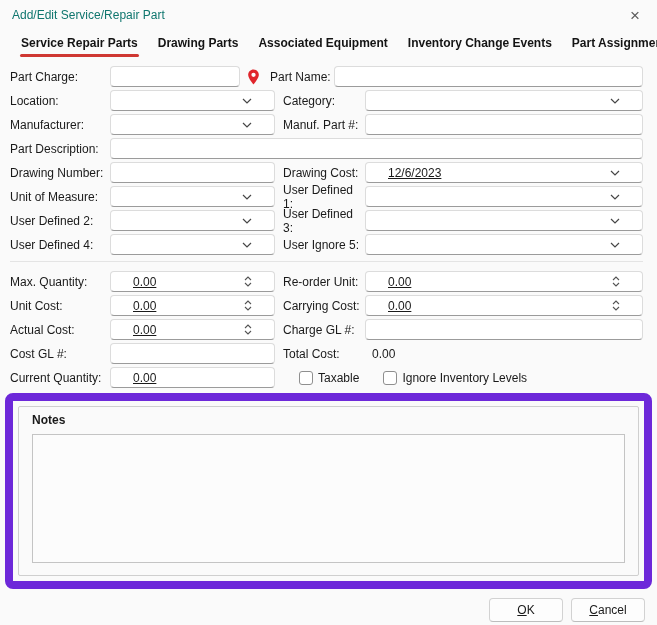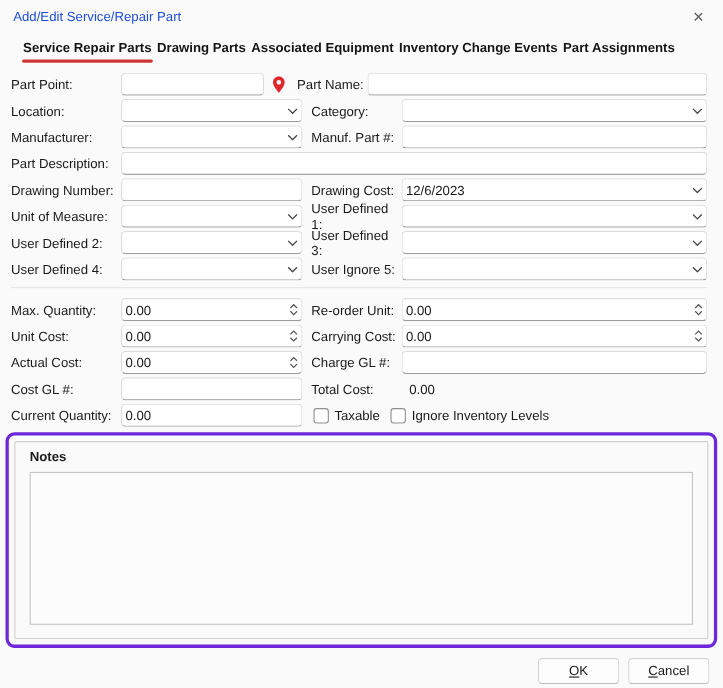--- a/index.html
+++ b/index.html
@@ -3,52 +3,52 @@
 <meta charset="utf-8">
 <style>
   * { box-sizing: border-box; margin: 0; padding: 0; }
   html,body { width: 657px; height: 625px; overflow: hidden; }
   body {
     font-family: "Liberation Sans", "DejaVu Sans", sans-serif;
     font-size: 12px; color: #1a1a1a; background: #fafafa;
   }
   
   .titlebar { height: 30px; display: flex; align-items: center; justify-content: space-between; padding: 0 14px 0 12px; }
-  .title { color: #1d4ed8; font-size: 12px; }
+  .title { color: #0f766e; font-size: 12px; }
   .close { color: #5d5d5d; font-size: 17px; line-height: 17px; cursor: default; padding: 0 3px; }
   
-  .tabs { display: flex; gap: 3px; padding: 4px 20px 0; height: 28px; align-items: flex-start; }
+  .tabs { display: flex; gap: 18px; padding: 4px 20px 0; height: 28px; align-items: flex-start; }
   .tab { position: relative; font-weight: 600; padding: 2px 1px 9px; color: #141414; white-space: nowrap; }
   .tab.active { font-weight: 700; }
   .tab.active::after { content: ""; position: absolute; left: 0; right: 0; bottom: 2px; height: 3px; background: #cf3732; border-radius: 2px; }
   
   .form { padding: 8px 14px 0 10px; }
   .row { display: flex; align-items: center; height: 21px; margin-bottom: 3px; }
   .lbl1 { width: 100px; flex: none; }
   .lbl2 { width: 82px; flex: none; margin-left: 8px; }
   .lblPN { width: 64px; flex: none; margin-left: 4px; }
   .w1 { width: 165px; flex: none; }
   .wPart { width: 130px; flex: none; }
   .grow { flex: 1 1 auto; min-width: 0; }
   
   .field { background: #fff; border: 1px solid #dcdcdc; border-bottom-color: #9b9b9b; border-radius: 4px;
-           height: 21px; display: flex; align-items: center; padding: 0 3px; overflow: hidden; }
+           height: 21px; display: flex; align-items: center; padding: 0 22px; overflow: hidden; text-decoration: underline; }
   .field input { border: none; outline: none; background: transparent; flex: 1 1 auto; min-width: 0;
                  font: inherit; color: inherit; height: 100%; padding: 0; }
   .chev, .spin { flex: none; margin-left: auto; display: flex; align-items: center; }
   .spin { flex-direction: column; gap: 1px; }
   .combo-val { flex: 1 1 auto; white-space: nowrap; overflow: hidden; }
   .pinwrap { width: 26px; flex: none; display: flex; justify-content: center; align-items: center; }
   .plainval { padding-left: 7px; }
   hr.sep { border: none; border-top: 1px solid #e4e4e4; margin: 6px 0 9px; }
   
-  .chk { display: flex; align-items: center; gap: 5px; margin-left: 10px; }
+  .chk { display: flex; align-items: center; gap: 5px; margin-left: 24px; }
   .box { width: 14px; height: 14px; background: #fff; border: 1px solid #8f8f8f; border-radius: 3px; flex: none; }
   
-  .notes-highlight { margin: 5px 5px 0; border: 3px solid #6d28d9; border-radius: 8px; padding: 5px; height: 196px; }
+  .notes-highlight { margin: 5px 5px 0; border: 8px solid #6d28d9; border-radius: 8px; padding: 5px; height: 196px; }
   .notes-group { border: 1px solid #cfcfcf; border-radius: 2px; background: #fafafa; height: 100%; padding: 6px 13px 12px; display: flex; flex-direction: column; }
   .notes-title { font-weight: 700; margin-bottom: 7px; }
   .notes-area { flex: 1 1 auto; background: #fcfcfc; border: 1px solid #c4c4c4; resize: none; outline: none; font: inherit; }
   
   .btnrow { display: flex; justify-content: flex-end; gap: 8px; padding: 9px 12px 0; }
   .btn { min-width: 74px; height: 24px; background: #fdfdfd; border: 1px solid #d2d2d2; border-bottom-color: #bdbdbd;
          border-radius: 4px; display: flex; align-items: center; justify-content: center; font: inherit; color: #1a1a1a; }
   .mn { text-decoration: underline; }
   svg { display: block; }
 </style>
@@ -64,21 +64,21 @@
   <div class="tab active">Service Repair Parts</div>
   <div class="tab">Drawing Parts</div>
   <div class="tab">Associated Equipment</div>
   <div class="tab">Inventory Change Events</div>
   <div class="tab">Part Assignments</div>
 </div>
 
 <div class="form">
 
   <div class="row">
-    <span class="lbl1">Part Point:</span>
+    <span class="lbl1">Part Charge:</span>
     <div class="field wPart">
       <input value="" style="">
     </div>
     <span class="pinwrap">
       <svg width="13" height="16" viewBox="0 0 24 30">
           <path d="M12 1C6.5 1 2 5.5 2 11c0 7.2 10 18 10 18s10-10.8 10-18c0-5.5-4.5-10-10-10zm0 14a4 4 0 1 1 0-8 4 4 0 0 1 0 8z" fill="#e0252b"></path>
         </svg>
     </span>
     <span class="lblPN">Part Name:</span>
     <div class="field grow">

